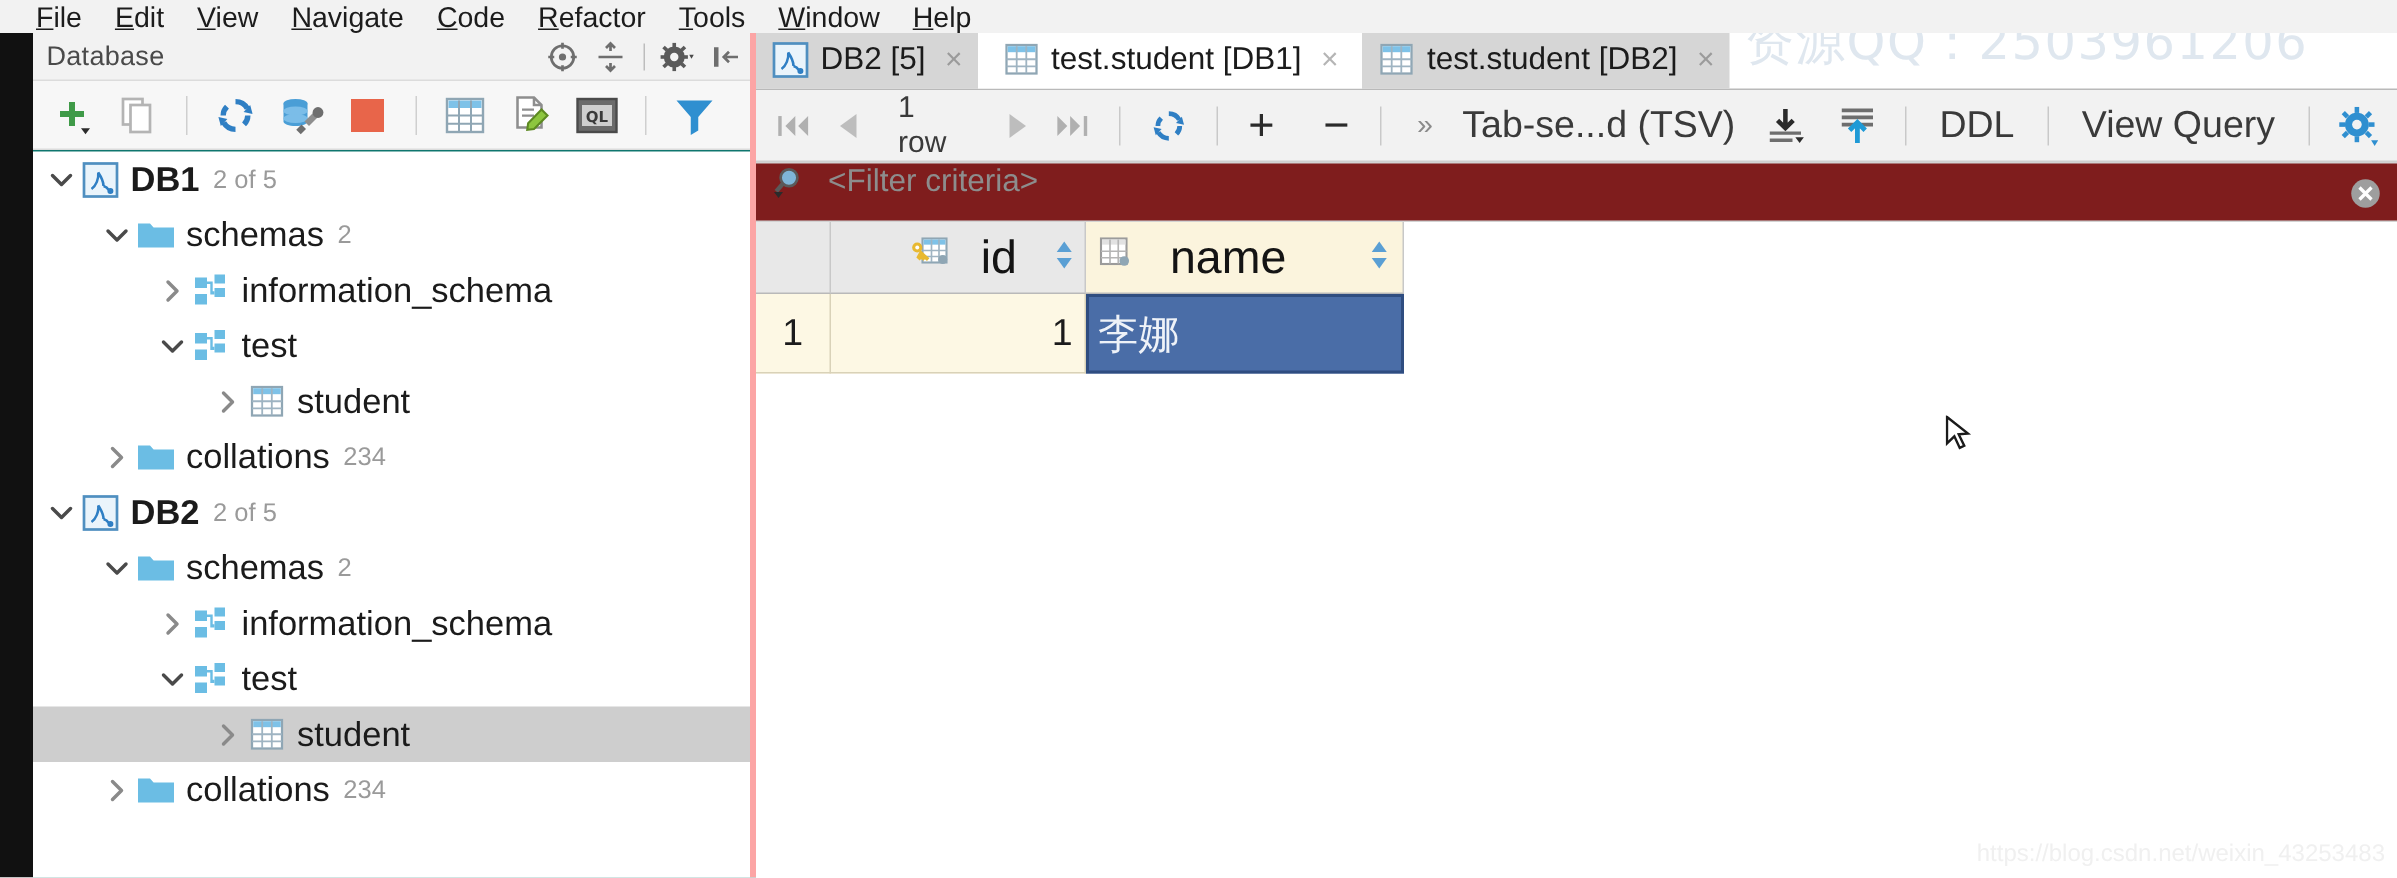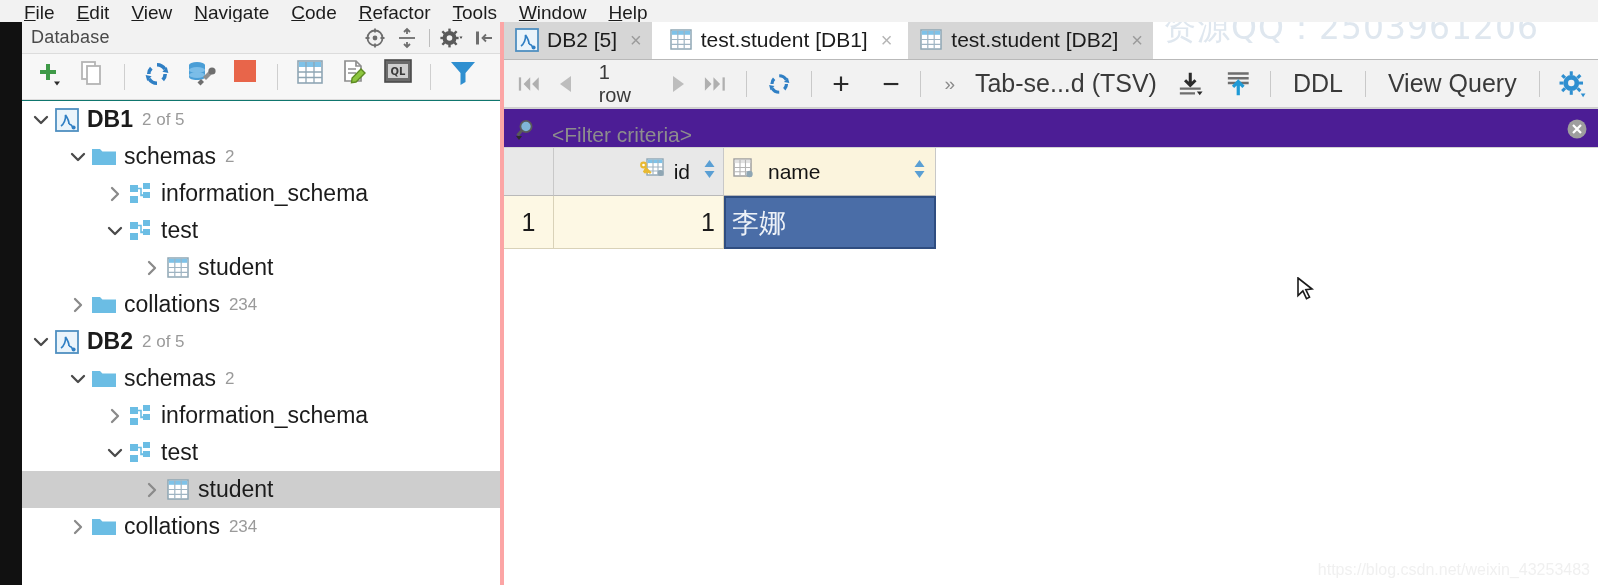--- a/index.html
+++ b/index.html
@@ -50,21 +50,21 @@
     display: flex; align-items: center; gap: 8px;
   }
   .hicon { width: 24px; height: 24px; display: flex; align-items: center; justify-content: center; }
   .hsep { width: 1px; height: 18px; background: #bdbdbd; margin: 0 2px; }
 
   .db-toolbar {
     height: 46px; background: #f7f7f7; border-bottom: 1px solid #dcdcdc;
     display: flex; align-items: center; padding: 0 6px; gap: 4px;
   }
   .tb-btn {
-    width: 40px; height: 38px; display: flex; justify-content: center;
+    width: 40px; height: 38px; display: flex; align-items: center; justify-content: center;
     border-radius: 2px;
   }
   .tb-sep { width: 1px; height: 26px; background: #cfcfcf; margin: 0 8px; }
 
   
   .tree { position: absolute; top: 79px; left: 0; right: 0; bottom: 0; background: #fff; overflow: hidden; }
   .trow {
     height: 37px; display: flex; align-items: center; white-space: nowrap;
     font-size: 21px; color: #1b1b1b;
   }
@@ -96,34 +96,34 @@
   .grid-toolbar {
     height: 48px; background: #f2f2f2; border-bottom: 1px solid #cfcfcf;
     display: flex; align-items: center; padding: 0 6px; gap: 2px;
   }
   .gt-btn { height: 40px; min-width: 34px; display:flex; align-items:center; justify-content:center; padding: 0 6px; }
   .gt-sep { width: 1px; height: 26px; background: #c9c9c9; margin: 0 10px; }
   .gt-text { font-size: 25px; color: #3a3a3a; white-space: nowrap; }
   .gt-rows { font-size: 20px; color: #3a3a3a; padding: 0 14px; }
 
   .filterbar {
-    height: 40px; background: #4c1d95; border: 1px solid #d3d3d3; border-left: 0; border-right: 0;
-    display: flex; align-items: flex-end; padding-left: 10px; position: relative;
+    height: 40px; background: #7f1d1d; border: 1px solid #d3d3d3; border-left: 0; border-right: 0;
+    display: flex; align-items: flex-start; padding-left: 10px; position: relative;
   }
   .filter-ph { font-size: 21px; color: #8d8d8d; margin-left: 12px; }
   .filter-clear { position: absolute; right: 10px; top: 9px; }
 
   
   .grid { position: relative; background: #ffffff; }
   .ghead { display: flex; height: 48px; }
   .gh-corner { width: 50px; background: #e8e8e8; border-right: 1px solid #c8c8c8; border-bottom: 1px solid #b9b9b9; }
   .gh-cell {
     display: flex; align-items: center; justify-content: flex-end;
     border-right: 1px solid #c8c8c8; border-bottom: 1px solid #b9b9b9;
-    padding: 16px 6px; font-size: 21px; color: #141414; gap: 8px;
+    padding: 16px 6px; font-size: 31px; color: #141414; gap: 20px;
   }
   .gh-id { width: 170px; background: #e8e8e8; }
   .gh-name { width: 212px; background: #fbf4dd; justify-content: flex-start; position: relative; }
   .gh-name .sortarrow { position: absolute; right: 8px; }
   .grow { display: flex; height: 53px; }
   .gr-num {
     width: 50px; background: #fdf8e4; border-right: 1px solid #d9d2b8; border-bottom: 1px solid #d9d2b8;
     display: flex; align-items: center; justify-content: center; font-size: 25px; color: #1b1b1b;
   }
   .gr-id {

